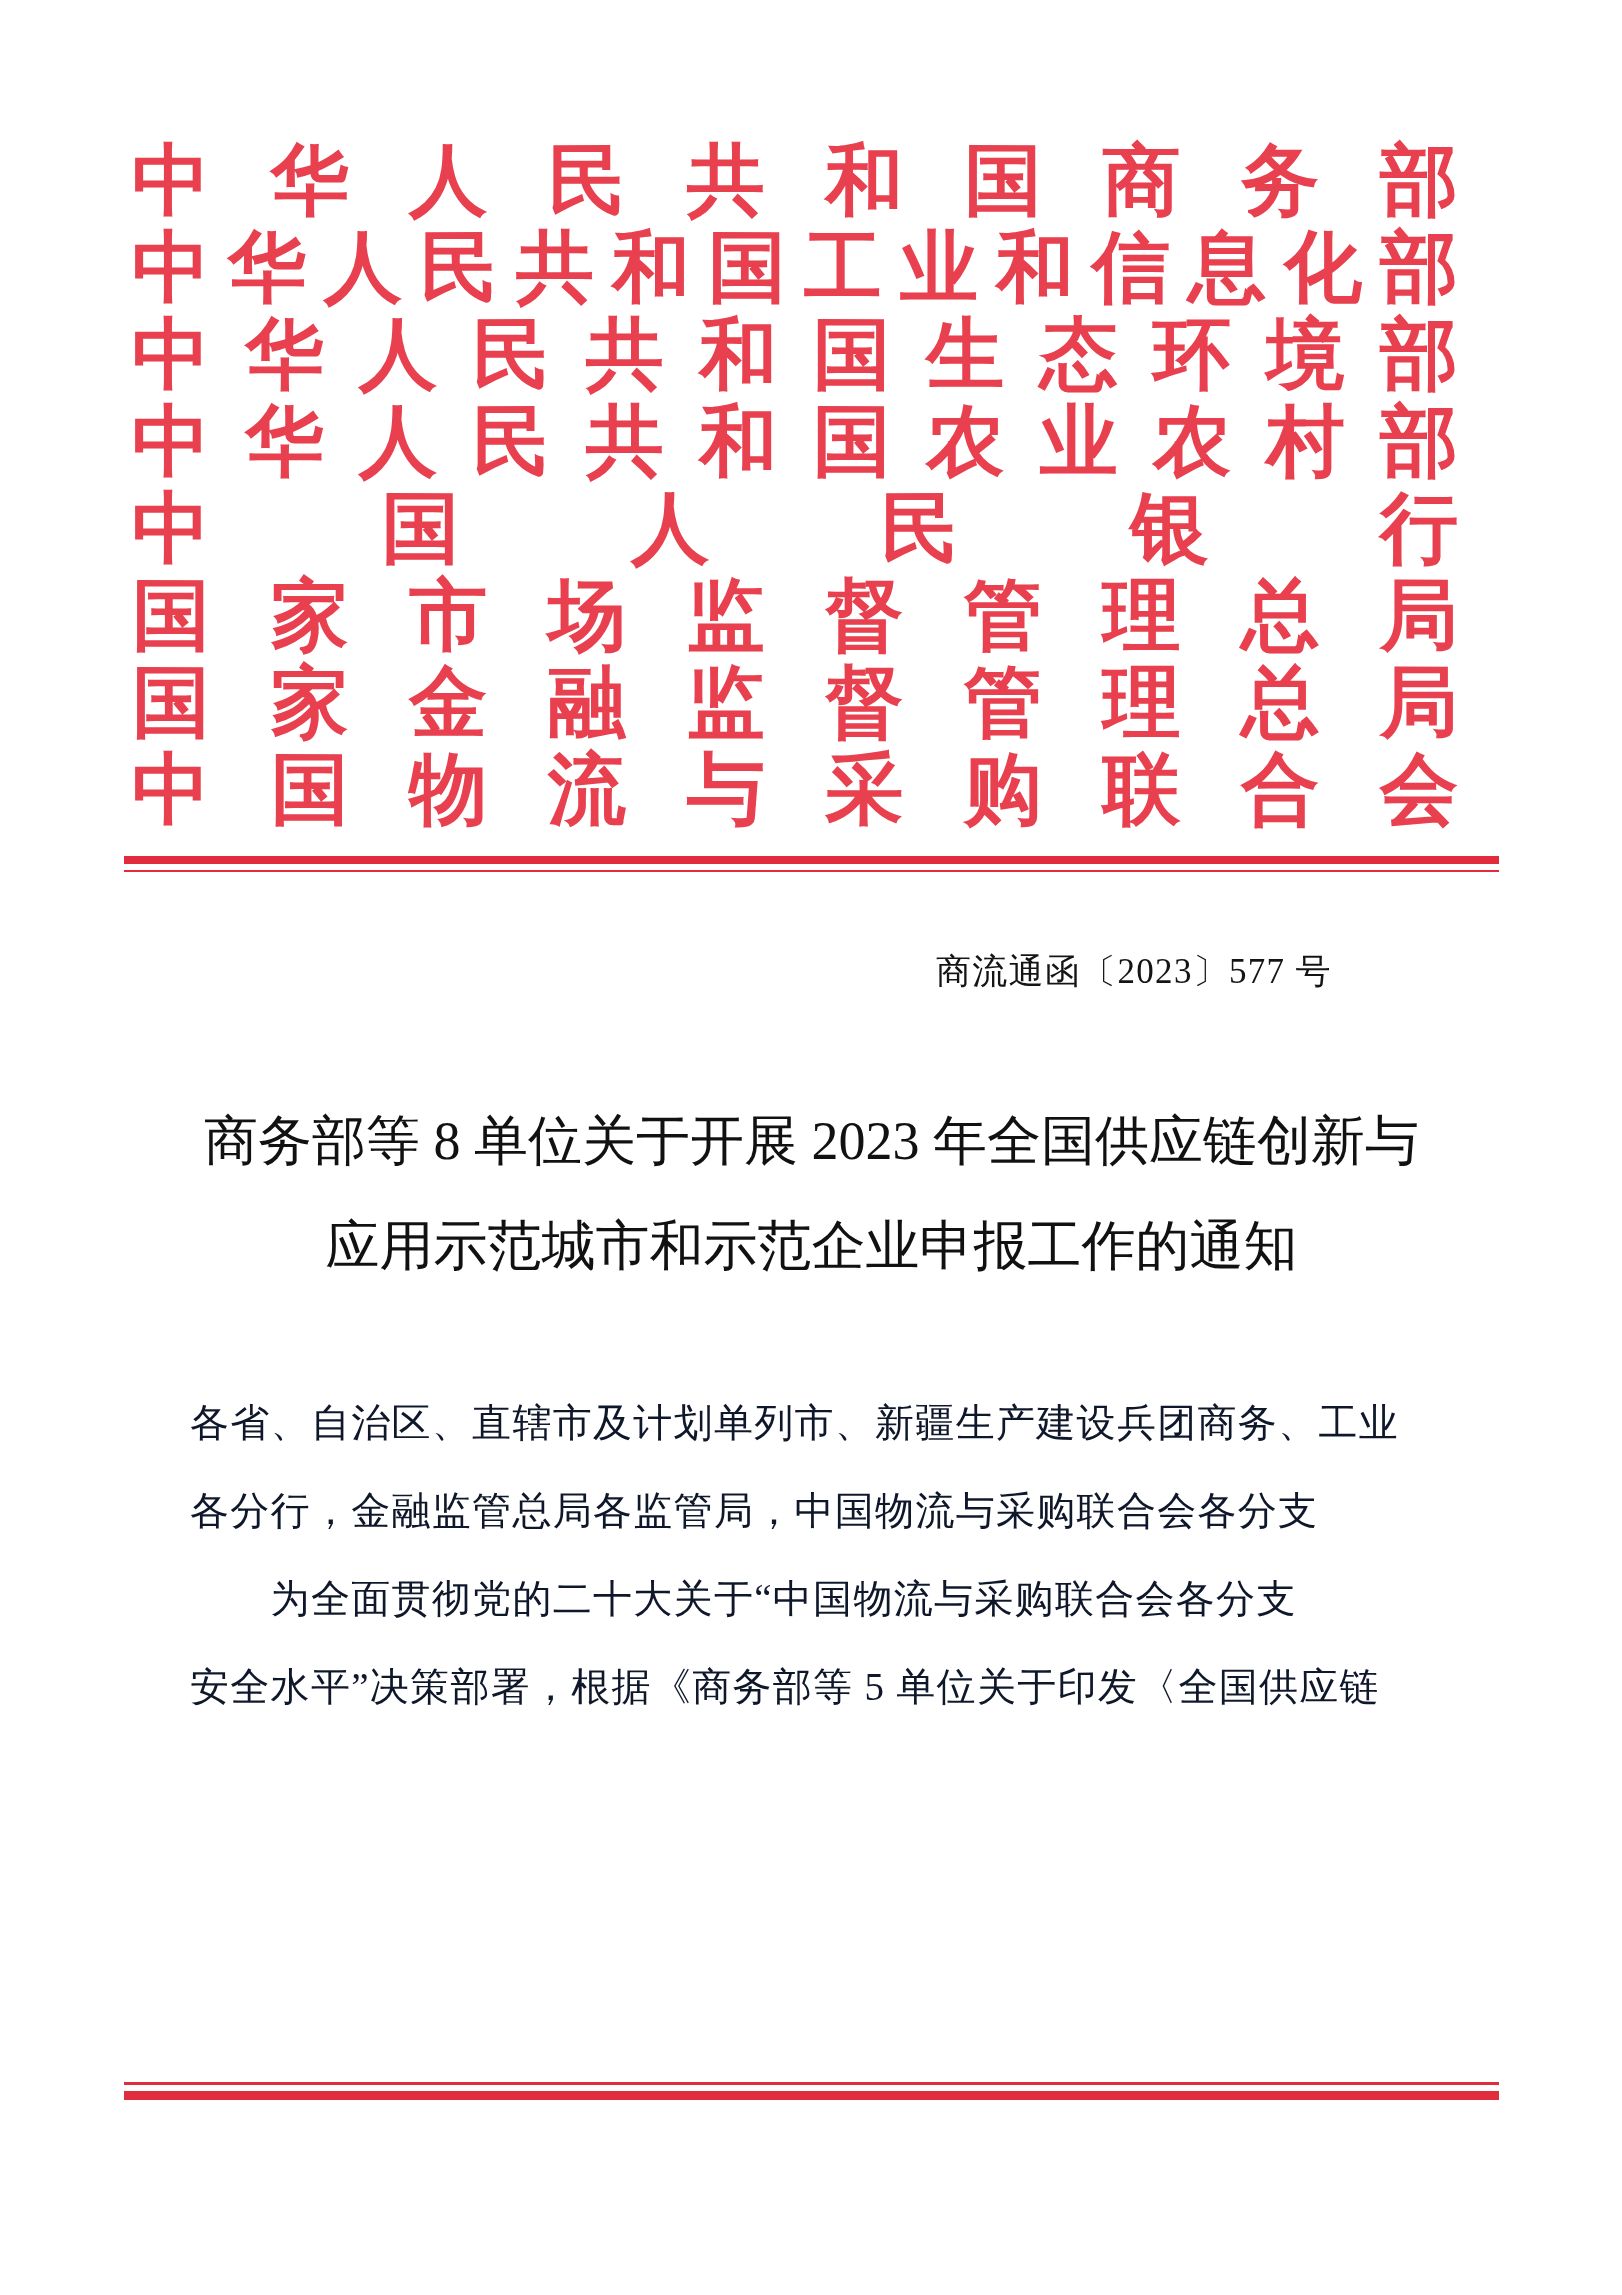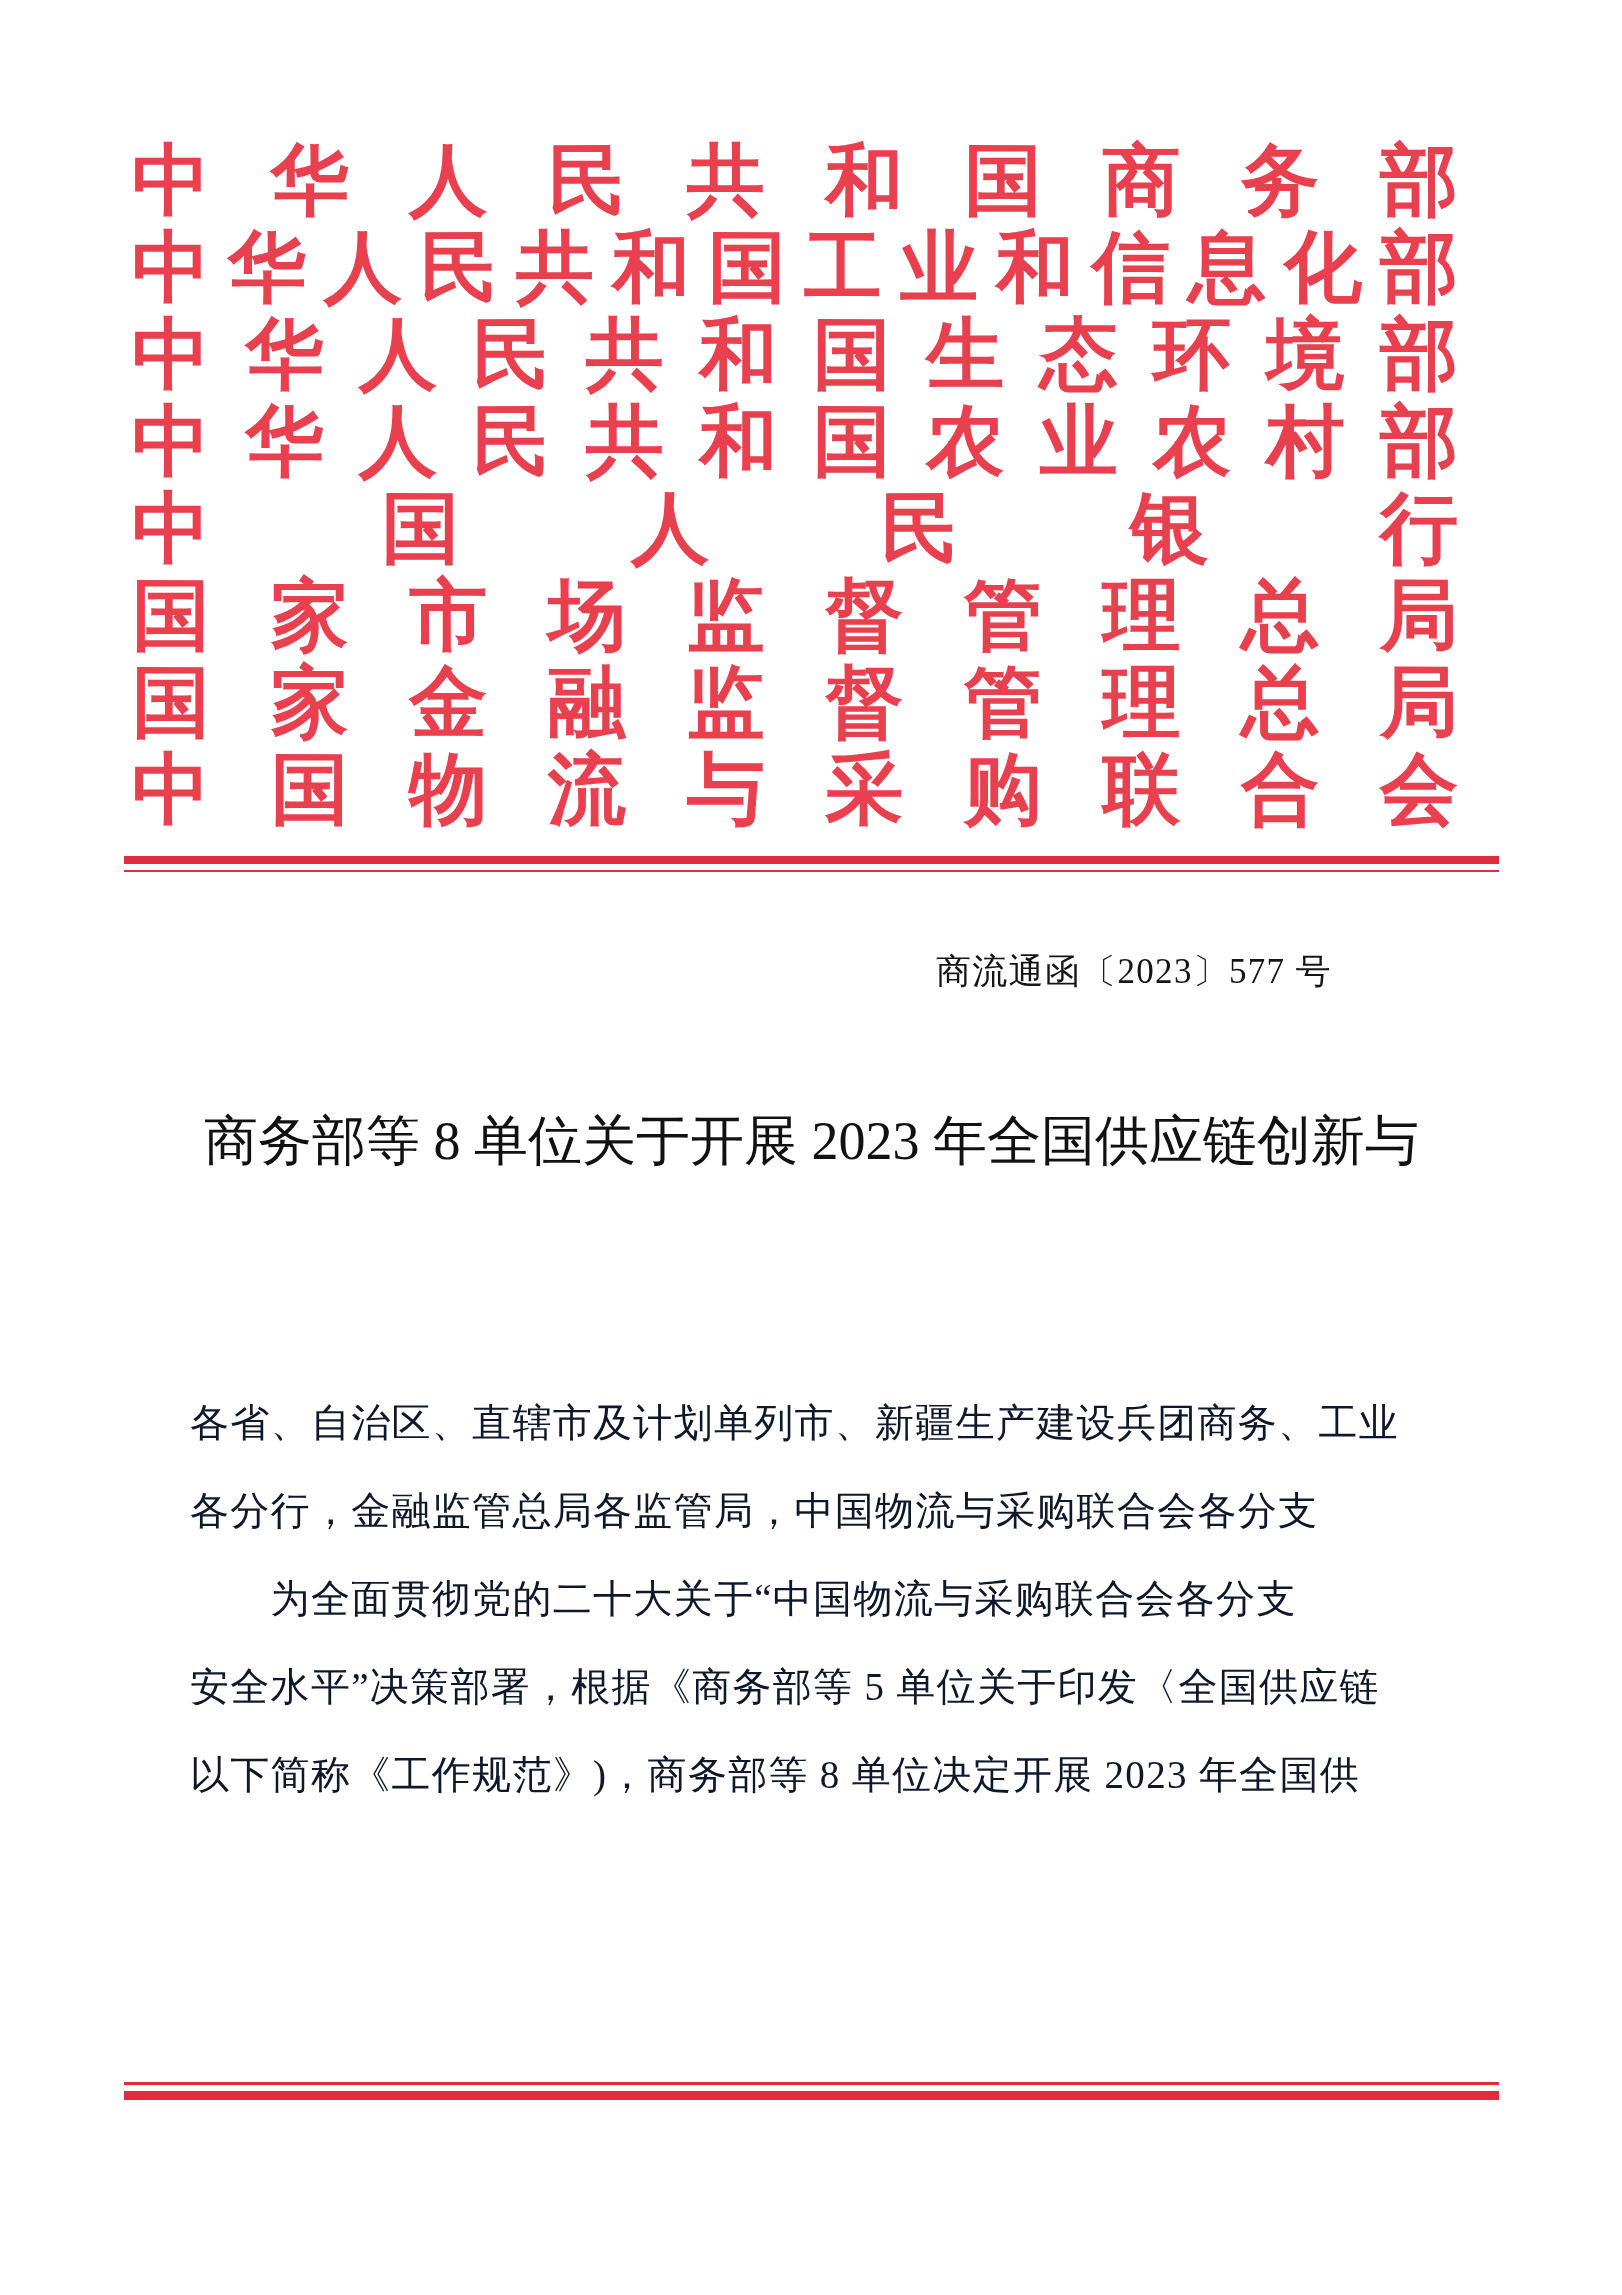--- a/index.html
+++ b/index.html
@@ -191,28 +191,28 @@
 
   <div class="sep-top">
     <div class="bar-thick"></div>
     <div class="bar-thin"></div>
   </div>
 
   <div class="doc-number">商流通函〔2023〕577 号</div>
 
   <h1 class="title">
     <div>商务部等 8 单位关于开展 2023 年全国供应链创新与</div>
+    <div>应用示范城市和示范企业申报工作的通知</div>
   </h1>
 
   <main class="body-text">
       <p>各省、自治区、直辖市及计划单列市、新疆生产建设兵团商务、工业</p>
       <p>各分行，金融监管总局各监管局，中国物流与采购联合会各分支</p>
       <p>　　为全面贯彻党的二十大关于“中国物流与采购联合会各分支</p>
       <p>安全水平”决策部署，根据《商务部等 5 单位关于印发〈全国供应链</p>
-      <p>以下简称《工作规范》)，商务部等 8 单位决定开展 2023 年全国供</p>
     </main>
 
   <footer class="sep-bottom">
     <div class="bar-thin"></div>
     <div class="bar-thick"></div>
   </footer>
 
 </div>
 
 

